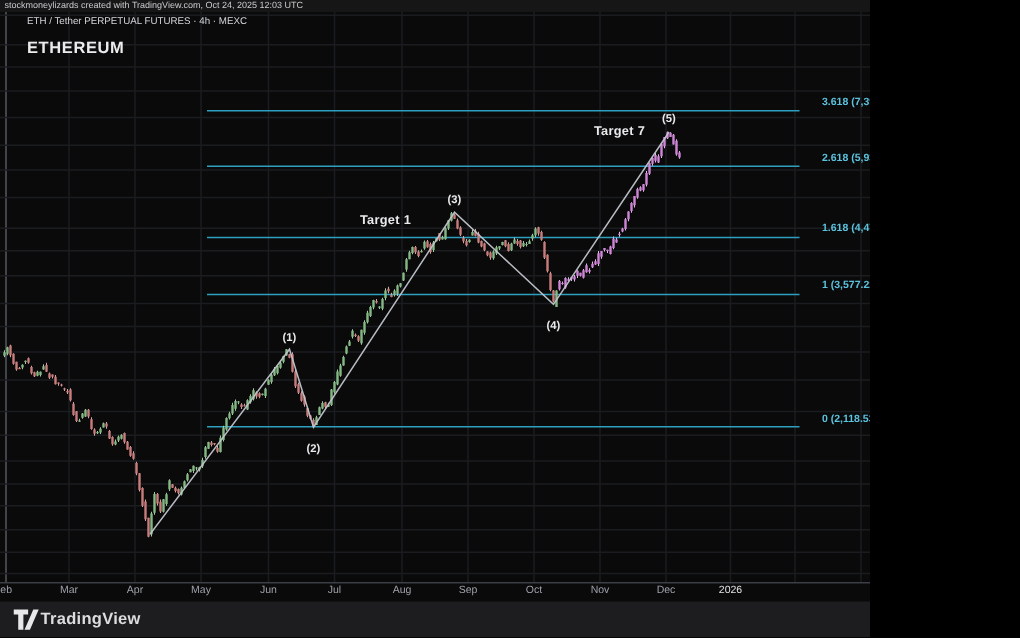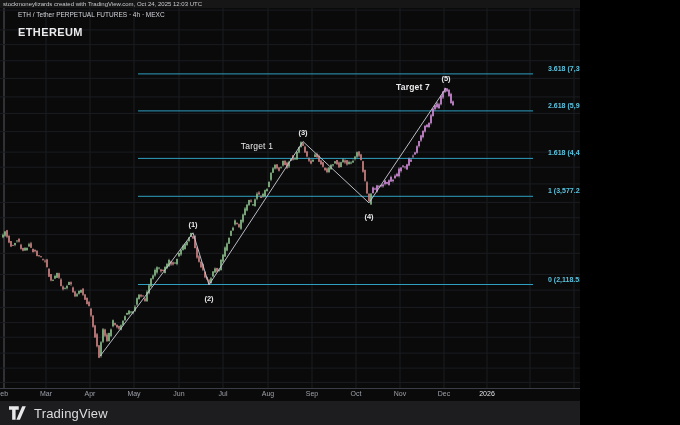--- a/index.html
+++ b/index.html
@@ -8,21 +8,21 @@
   .attribution{position:absolute;top:0;left:0;width:680px;height:8px;background:#161617;
        color:#c9cacc;font-size:6px;line-height:8px;padding-left:3px;box-sizing:border-box;z-index:7;}
   #chart-svg{position:absolute;top:0;left:0;z-index:1;}
   .symbol{position:absolute;top:11px;left:18px;font-size:6.5px;color:#d3d5da;z-index:4;}
   .watermark{position:absolute;top:26px;left:18px;font-size:11px;font-weight:bold;color:#ececee;
        letter-spacing:.4px;z-index:4;}
   .lbl{position:absolute;white-space:nowrap;z-index:3;}
   .footer{position:absolute;left:0;top:401px;width:680px;height:24px;background:#1d1d1f;
        display:flex;align-items:center;z-index:8;}
   .tv-logo{margin-left:9px;display:flex;align-items:center;}
-  .tv-name{color:#dddddf;font-weight:normal;font-size:13px;margin-left:7px;letter-spacing:.2px;}
+  .tv-name{color:#dddddf;font-weight:bold;font-size:11px;letter-spacing:.2px;}
 </style>
 </head>
 <body>
 
 <div id="app">
   <div class="attribution">stockmoneylizards created with TradingView.com, Oct 24, 2025 12:03 UTC</div>
 
   <svg id="chart-svg" width="680" height="425">
       <g>
         <line x1="4" y1="8" x2="4" y2="388" stroke="#55585f" stroke-width="1"></line>
@@ -99,21 +99,21 @@
 <div class="lbl" style="left: 548px; top: 64.8834px; font-size: 7px; font-weight: 600; color: rgb(92, 195, 222);">3.618 (7,396.07)</div>
     <div class="lbl" style="left: 548px; top: 101.9px; font-size: 7px; font-weight: 600; color: rgb(92, 195, 222);">2.618 (5,937.38)</div>
     <div class="lbl" style="left: 548px; top: 149.406px; font-size: 7px; font-weight: 600; color: rgb(92, 195, 222);">1.618 (4,478.69)</div>
     <div class="lbl" style="left: 548px; top: 187.276px; font-size: 7px; font-weight: 600; color: rgb(92, 195, 222);">1 (3,577.22)</div>
     <div class="lbl" style="left: 548px; top: 275.547px; font-size: 7px; font-weight: 600; color: rgb(92, 195, 222);">0 (2,118.53)</div>
     <div class="lbl" style="left: 193px; top: 219.806px; transform: translateX(-50%); font-size: 7.5px; font-weight: bold; color: rgb(234, 234, 236);">(1)</div>
     <div class="lbl" style="left: 209px; top: 293.827px; transform: translateX(-50%); font-size: 7.5px; font-weight: bold; color: rgb(234, 234, 236);">(2)</div>
     <div class="lbl" style="left: 303px; top: 127.546px; transform: translateX(-50%); font-size: 7.5px; font-weight: bold; color: rgb(234, 234, 236);">(3)</div>
     <div class="lbl" style="left: 369px; top: 211.866px; transform: translateX(-50%); font-size: 7.5px; font-weight: bold; color: rgb(234, 234, 236);">(4)</div>
     <div class="lbl" style="left: 446px; top: 74.0418px; transform: translateX(-50%); font-size: 7.5px; font-weight: bold; color: rgb(234, 234, 236);">(5)</div>
-    <div class="lbl" style="left: 257px; top: 141px; transform: translateX(-50%); font-size: 8.5px; font-weight: normal; color: rgb(234, 234, 236); letter-spacing: 0.2px;">Target 1</div>
+    <div class="lbl" style="left: 257px; top: 141px; transform: translateX(-50%); font-size: 8.5px; font-weight: bold; color: rgb(234, 234, 236); letter-spacing: 0.2px;">Target 1</div>
     <div class="lbl" style="left: 413px; top: 82px; transform: translateX(-50%); font-size: 8.5px; font-weight: bold; color: rgb(234, 234, 236); letter-spacing: 0.2px;">Target 7</div>
     <div class="lbl" style="left: 641px; top: 8px; width: 39px; height: 393px;"></div>
     <div class="lbl" style="left: 643px; top: 6.08971px; font-size: 7px; color: rgb(197, 200, 206);">10,800.00</div>
     <div class="lbl" style="left: 643px; top: 25.9362px; font-size: 7px; color: rgb(197, 200, 206);">9,600.00</div>
     <div class="lbl" style="left: 643px; top: 40.5976px; font-size: 7px; color: rgb(197, 200, 206);">8,800.00</div>
     <div class="lbl" style="left: 643px; top: 56.6573px; font-size: 7px; color: rgb(197, 200, 206);">8,000.00</div>
     <div class="lbl" style="left: 643px; top: 74.4106px; font-size: 7px; color: rgb(197, 200, 206);">7,200.00</div>
     <div class="lbl" style="left: 643px; top: 92.9457px; font-size: 7px; color: rgb(197, 200, 206);">6,450.00</div>
     <div class="lbl" style="left: 643px; top: 109.398px; font-size: 7px; color: rgb(197, 200, 206);">5,850.00</div>
     <div class="lbl" style="left: 643px; top: 127.632px; font-size: 7px; color: rgb(197, 200, 206);">5,250.00</div>

